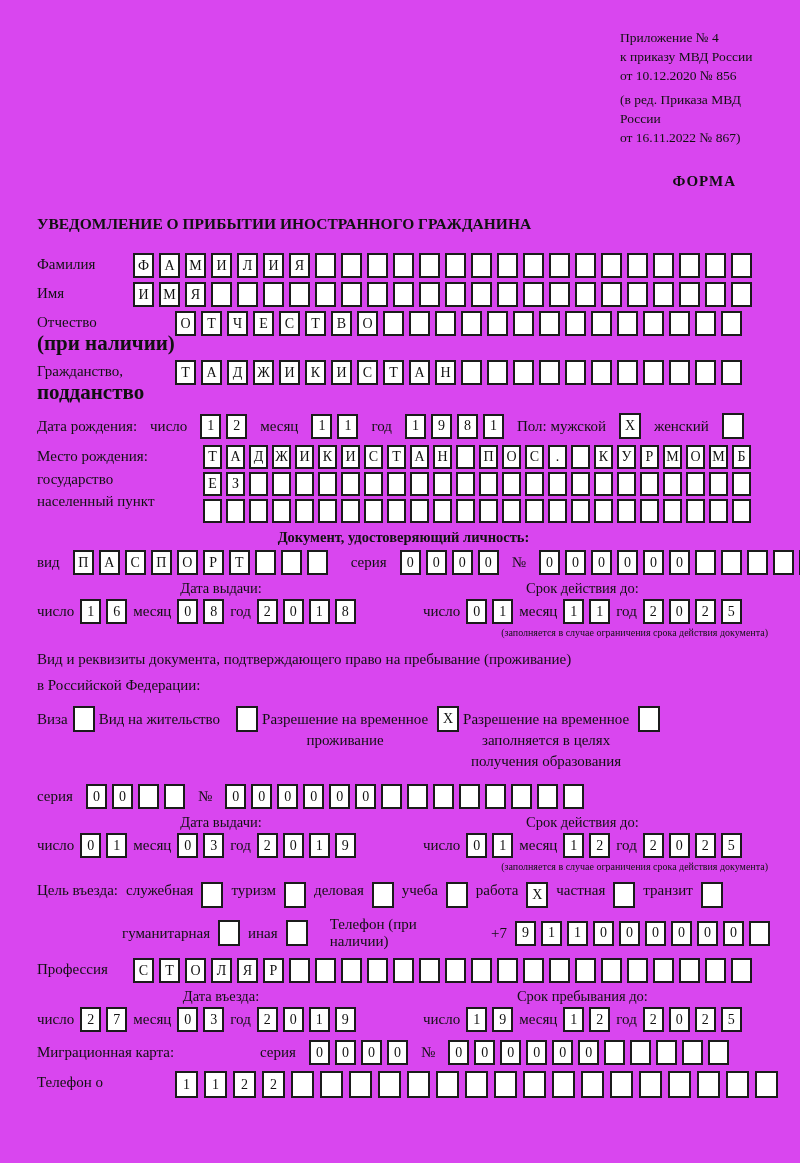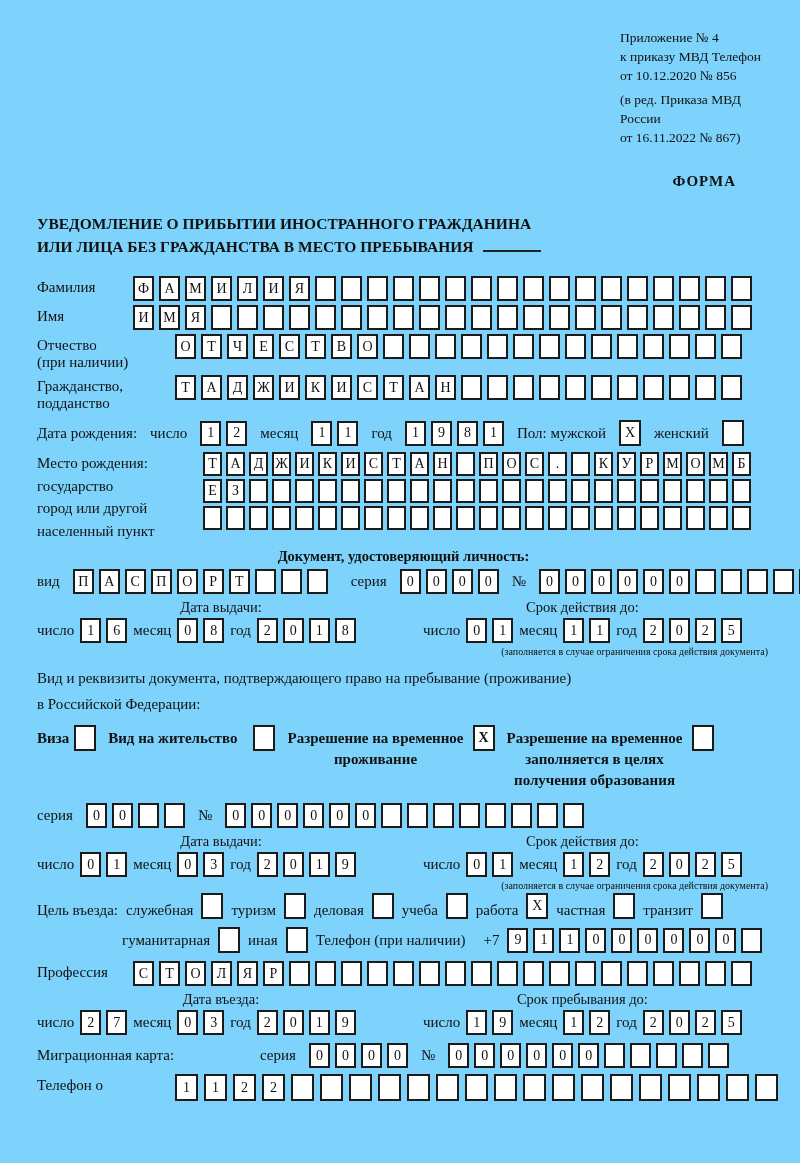--- a/index.html
+++ b/index.html
@@ -4,21 +4,21 @@
 <style>
   * { box-sizing: border-box; }
   html,body { margin:0; padding:0; background:#ffffff; }
   body {
     width:800px; height:1163px;
     font-family:"Liberation Serif", serif;
     color:#111; font-size:15px;
   }
   .page {
     position:relative; width:800px; height:1163px;
-    padding:28px 30px 0 37px; overflow:hidden; background:#7dd3fc;
+    padding:28px 30px 0 37px; overflow:hidden; background:#d946ef;
   }
 
   
   .hdr { margin-left:583px; font-size:13.5px; line-height:19px; }
   .hdr .grp2 { margin-top:5px; }
   .forma { text-align:right; padding-right:34px; font-weight:bold; font-size:15px; margin-top:26px; letter-spacing:1px; }
 
   
   .title { font-weight:bold; font-size:15.5px; line-height:23px; margin-top:22px; }
   .blank-line { display:inline-block; width:58px; border-bottom:2px solid #222; height:14px; margin-left:10px; }
@@ -34,78 +34,77 @@
   .cells.compact { gap:4px; }
   .cells.compact .cell { width:19px; height:24px; }
   .cells.rep { gap:6px; }
   .cells.rep .cell { width:23px; height:27px; }
   .checkbox { width:22px; height:26px; }
 
   
   .row { display:flex; align-items:flex-start; margin-top:4px; }
   .lbl { flex:0 0 auto; padding-top:3px; }
   .w90 { width:96px; } .w132 { width:138px; }
-  .sub { font-size:15px; }
+  .sub { font-size:21px;font-weight:bold; }
 
   .mt8 { margin-top:8px; } .mt12 { margin-top:12px; }
 
   .inline-gap { display:flex; align-items:center; gap:13px; flex-wrap:nowrap; }
 
   .doc-heading { text-align:center; font-weight:bold; font-size:14.5px; margin-top:6px; }
 
   
   .dates { display:flex; margin-top:5px; }
   .date-col { width:368px; }
   .date-col.right { width:auto; margin-left:18px; }
   .date-title { text-align:center; font-size:14.5px; margin-bottom:2px; }
   .date-fields { display:flex; align-items:center; gap:6px; }
   .date-note { text-align:right; font-size:10px; margin-top:3px; padding-right:2px; }
 
   .plain { line-height:26px; }
 
   
-  .res-opts { display:flex; align-items:flex-start; margin-top:8px; gap:12px;font-weight:bold; }
+  .res-opts { display:flex; align-items:flex-start; margin-top:8px; gap:4px; }
   .opt { display:flex; align-items:flex-start; gap:9px; }
   .opt .opt-label { text-align:center; line-height:21px; padding-top:3px; }
   .opt.left-label .opt-label { text-align:left; }
 
-  .purpose-row { display:flex; align-items:flex-end; gap:8px; margin-top:2px; }
+  .purpose-row { display:flex; align-items:flex-start; gap:8px; margin-top:10px; }
   .purpose-row2 { display:flex; align-items:center; gap:8px; margin-top:8px; padding-left:85px; }
-  .phone-label { }
+  .phone-label { margin-left:14px; }
 
   
   .block { display:flex; align-items:flex-start; margin-top:6px; }
   .block .blk-labels { flex:0 0 auto; line-height:22.5px; }
   .blk-rows .cells { display:flex; margin-top:0; }
   .blk-rows > .cells + .cells { margin-top:3px; }
   .bp-labels { width:166px; }
   .rep-labels { width:138px; line-height:22.5px; }
 </style>
 </head>
 <body>
 
 <div class="page">
 
   <div class="hdr">
     <div>
         <div>Приложение № 4</div>
-        <div>к приказу МВД Телефон</div>
+        <div>к приказу МВД России</div>
         <div>от 10.12.2020 № 856</div>
       </div>
     <div class="grp2">
         <div>(в ред. Приказа МВД России</div>
         <div>от 16.11.2022 № 867)</div>
       </div>
   </div>
 
   <div class="forma">ФОРМА</div>
 
   <div class="title">
     <div>УВЕДОМЛЕНИЕ О ПРИБЫТИИ ИНОСТРАННОГО ГРАЖДАНИНА</div>
-    <div><span>ИЛИ ЛИЦА БЕЗ ГРАЖДАНСТВА В МЕСТО ПРЕБЫВАНИЯ</span><span class="blank-line"></span></div>
   </div>
 
 
   <div class="row" style="margin-top:18px;">
     <span class="lbl w90">Фамилия</span>
     <span class="cells">
         <span class="cell">Ф</span>
         <span class="cell">А</span>
         <span class="cell">М</span>
         <span class="cell">И</span>
@@ -246,21 +245,20 @@
     <span>Пол: мужской</span>
     <span class="cell checkbox">X</span>
     <span>женский</span>
     <span class="cell checkbox"></span>
   </div>
 
   <div class="block mt8">
     <div class="blk-labels bp-labels">
         <div>Место рождения:</div>
         <div>государство</div>
-        <div>город или другой</div>
         <div>населенный пункт</div>
       </div>
     <div class="blk-rows">
       <div class="cells compact">
           <span class="cell">Т</span>
           <span class="cell">А</span>
           <span class="cell">Д</span>
           <span class="cell">Ж</span>
           <span class="cell">И</span>
           <span class="cell">К</span>

